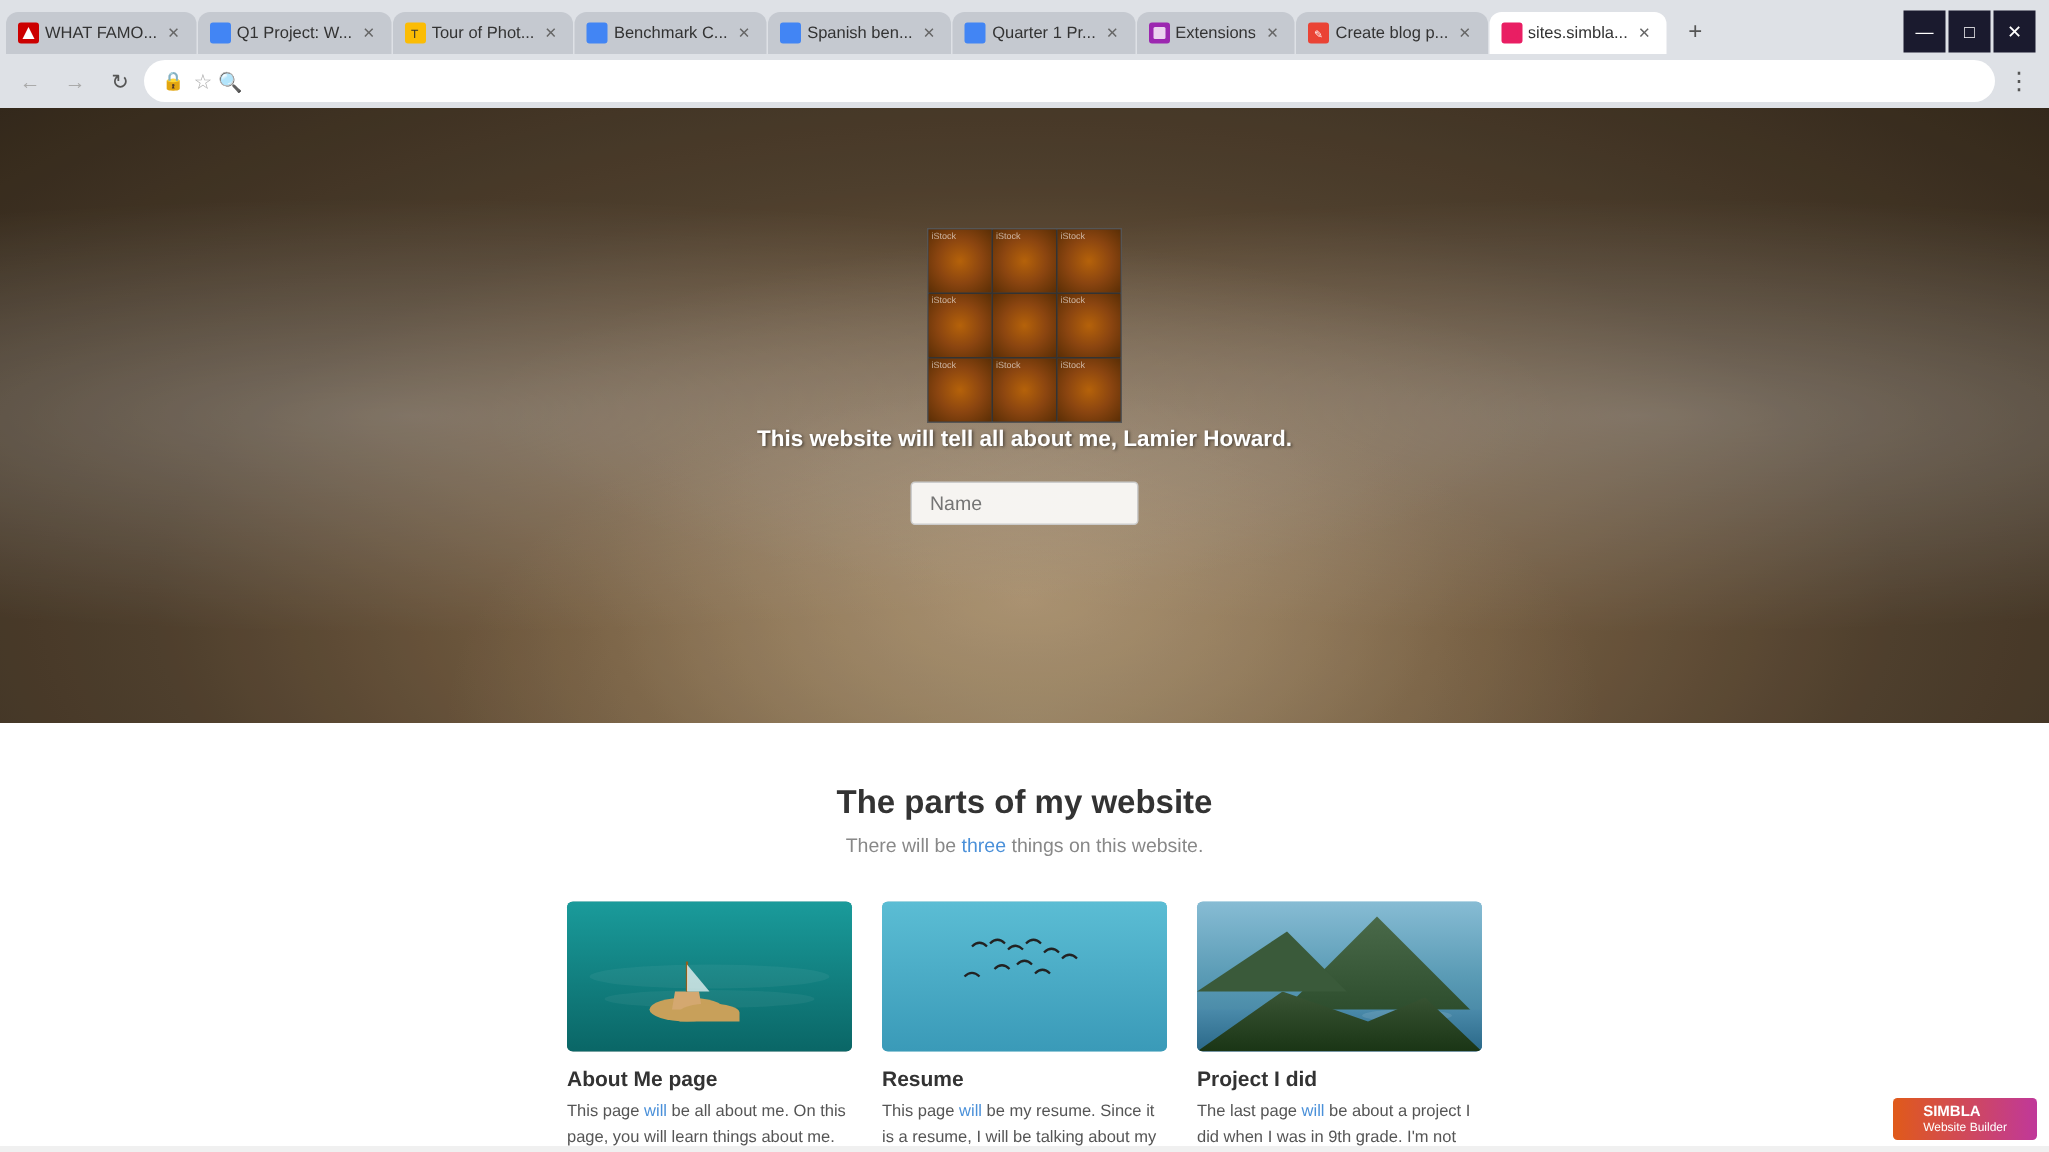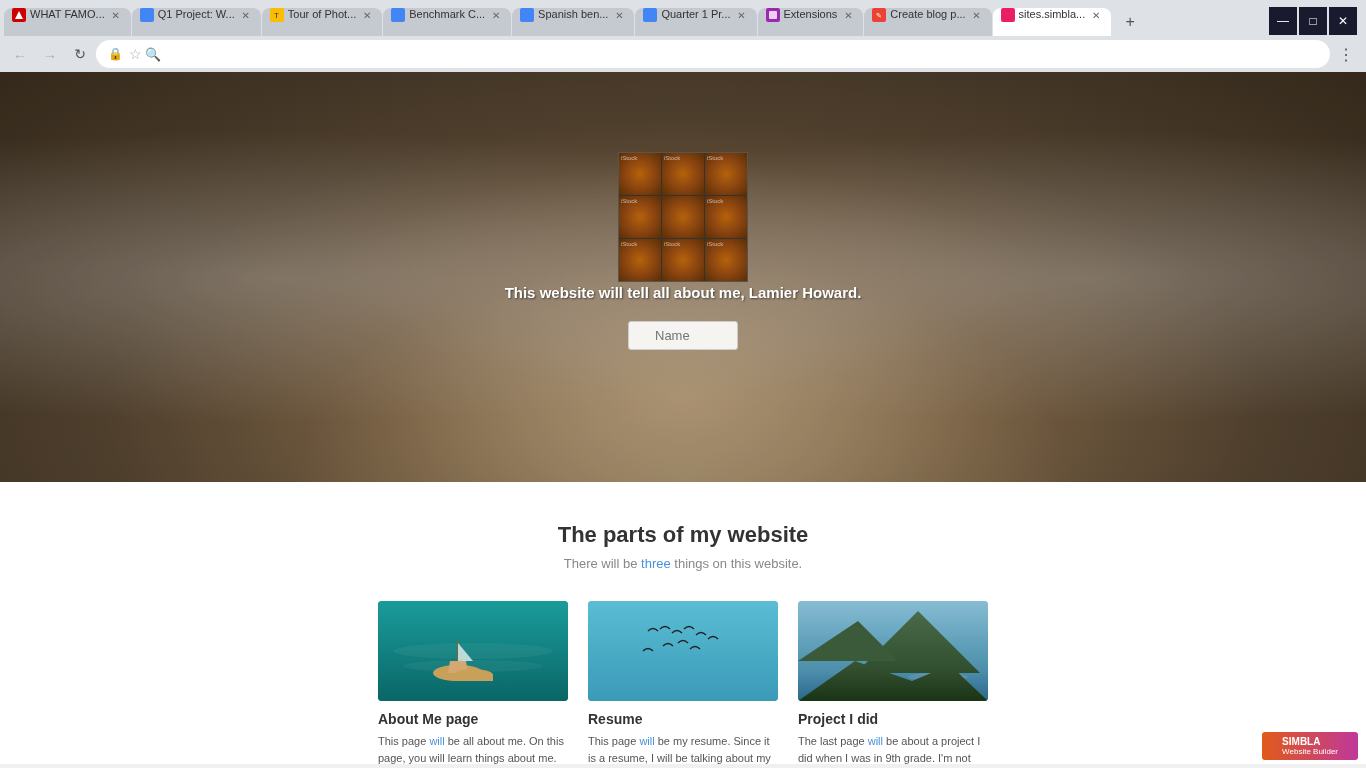--- a/index.html
+++ b/index.html
@@ -12,20 +12,21 @@
     .tab-bar {
       display: flex;
       align-items: flex-end;
       background: #dee1e6;
       height: 36px;
       padding: 0 4px;
       gap: 1px;
     }
     .tab {
       display: flex;
+      align-items: center;
       height: 28px;
       padding: 0 8px;
       border-radius: 8px 8px 0 0;
       font-size: 11px;
       max-width: 160px;
       min-width: 80px;
       cursor: pointer;
       gap: 4px;
       position: relative;
       white-space: nowrap;
@@ -215,23 +216,23 @@
       font-size: 15px;
       color: #fff;
       font-weight: bold;
       text-shadow: 1px 1px 2px rgba(0,0,0,0.5);
       margin-bottom: 20px;
       text-align: center;
     }
     .hero-input {
       border: 1px solid #ccc;
       border-radius: 3px;
-      padding: 6px 26px;
+      padding: 6px 12px;
       font-size: 13px;
-      width: 110px;
+      width: 152px;
       background: rgba(255,255,255,0.9);
       color: #999;
     }
 
     
     .main-content {
       padding: 40px 20px 40px;
       text-align: center;
       background: #fff;
     }

